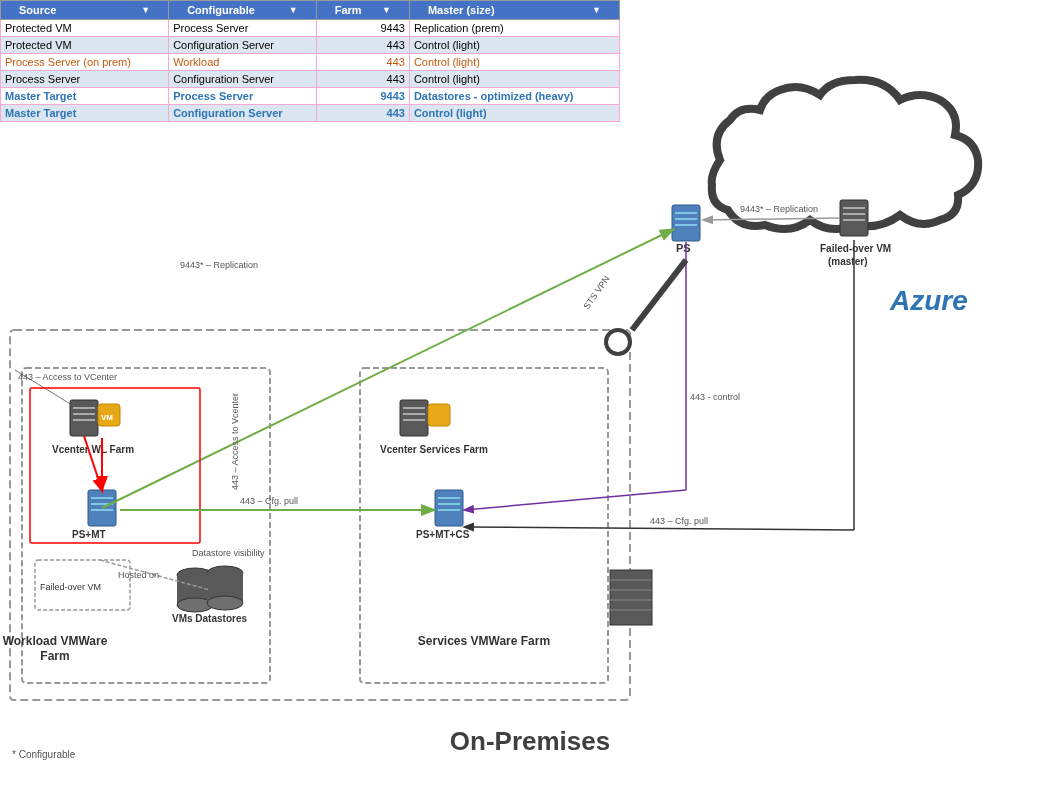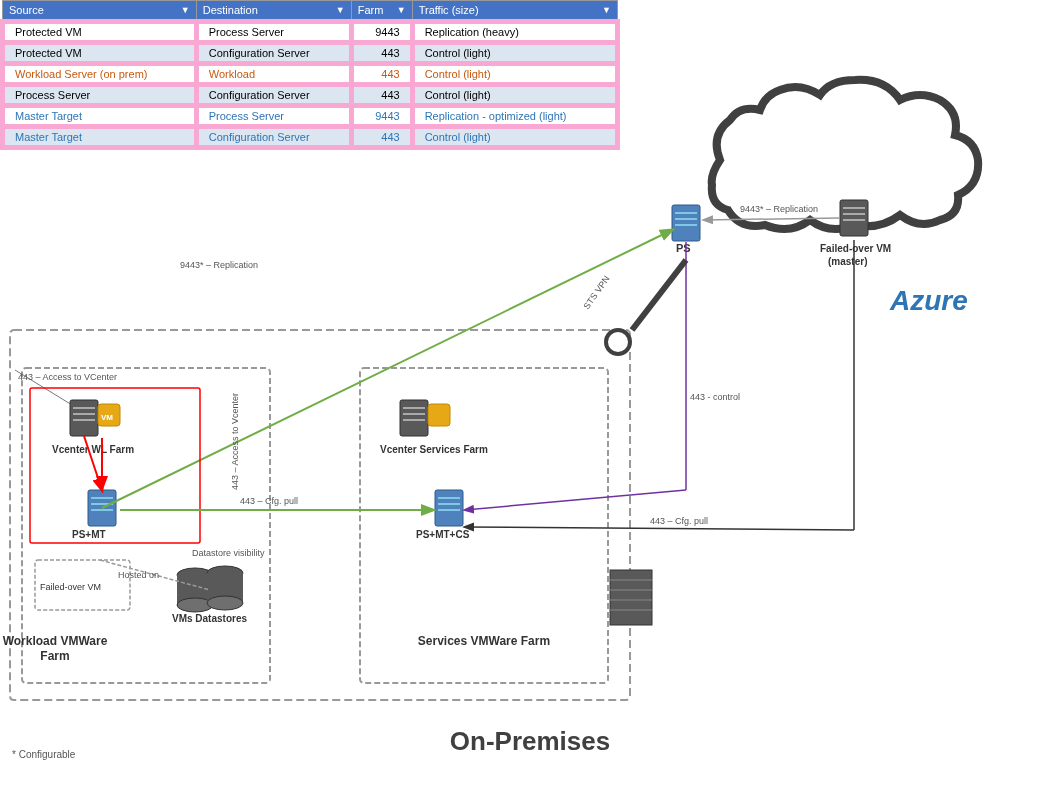--- a/index.html
+++ b/index.html
@@ -2,94 +2,94 @@
 <html><head>
   <meta charset="utf-8">
   <style>
     * { margin: 0; padding: 0; box-sizing: border-box; }
     body { font-family: Arial, sans-serif; font-size: 12px; background: #fff; width: 1064px; height: 785px; overflow: hidden; position: relative; }
 
     
     .table-container { position: absolute; top: 0; left: 0; width: 620px; }
     table { width: 100%; border-collapse: collapse; font-size: 11px; }
     table thead tr { background: #4472c4; color: white; }
-    table thead th { padding: 3px 6px; border: 1px solid #999; text-align: left; font-weight: normal; }
+    table thead th { padding: 3px 18px; border: 1px solid #999; text-align: left; font-weight: bold; }
     table tbody tr:nth-child(odd) { background: #ffffff; }
     table tbody tr:nth-child(even) { background: #dce6f1; }
     table tbody tr.orange td { color: #c55a11; }
-    table tbody tr.blue td { color: #2e75b6; }
-    table tbody td { padding: 2px 10px; border: 5px solid #f9a8d4; }
+    table tbody tr.blue td { color: #2e75b6; font-weight: bold; }
+    table tbody td { padding: 2px 4px; border: 1px solid #f9a8d4; }
     .sort-icon { font-size: 9px; margin-left: 2px; }
     th .th-inner { display: flex; align-items: center; justify-content: space-between; }
 
     svg.arrows { position: absolute; top: 0; left: 0; width: 1064px; height: 785px; overflow: visible; }
   </style>
 </head>
 <body>
 
 <div class="table-container">
   <table>
     <thead>
       <tr>
         <th>
           <div class="th-inner">
             <span>Source</span>
             <span class="sort-icon">▼</span>
           </div>
         </th>
         <th>
           <div class="th-inner">
-            <span>Destination</span>
+            <span>Configurable</span>
             <span class="sort-icon">▼</span>
           </div>
         </th>
         <th>
           <div class="th-inner">
             <span>Farm</span>
             <span class="sort-icon">▼</span>
           </div>
         </th>
         <th>
           <div class="th-inner">
-            <span>Traffic (size)</span>
+            <span>Master (size)</span>
             <span class="sort-icon">▼</span>
           </div>
         </th>
       </tr>
     </thead>
     <tbody id="table-body">
         <tr>
       <td>Protected VM</td>
       <td>Process Server</td>
       <td style="text-align:right">9443</td>
-      <td>Replication (heavy)</td>
+      <td>Replication (prem)</td>
     </tr>
         <tr style="background: rgb(220, 230, 241);">
       <td>Protected VM</td>
       <td>Configuration Server</td>
       <td style="text-align:right">443</td>
       <td>Control (light)</td>
     </tr>
         <tr class="orange">
-      <td>Workload Server (on prem)</td>
+      <td>Process Server (on prem)</td>
       <td>Workload</td>
       <td style="text-align:right">443</td>
       <td>Control (light)</td>
     </tr>
         <tr style="background: rgb(220, 230, 241);">
       <td>Process Server</td>
       <td>Configuration Server</td>
       <td style="text-align:right">443</td>
       <td>Control (light)</td>
     </tr>
         <tr class="blue">
       <td>Master Target</td>
       <td>Process Server</td>
       <td style="text-align:right">9443</td>
-      <td>Replication - optimized (light)</td>
+      <td>Datastores - optimized (heavy)</td>
     </tr>
         <tr class="blue" style="background: rgb(220, 230, 241);">
       <td>Master Target</td>
       <td>Configuration Server</td>
       <td style="text-align:right">443</td>
       <td>Control (light)</td>
     </tr>
       </tbody>
   </table>
 </div>

